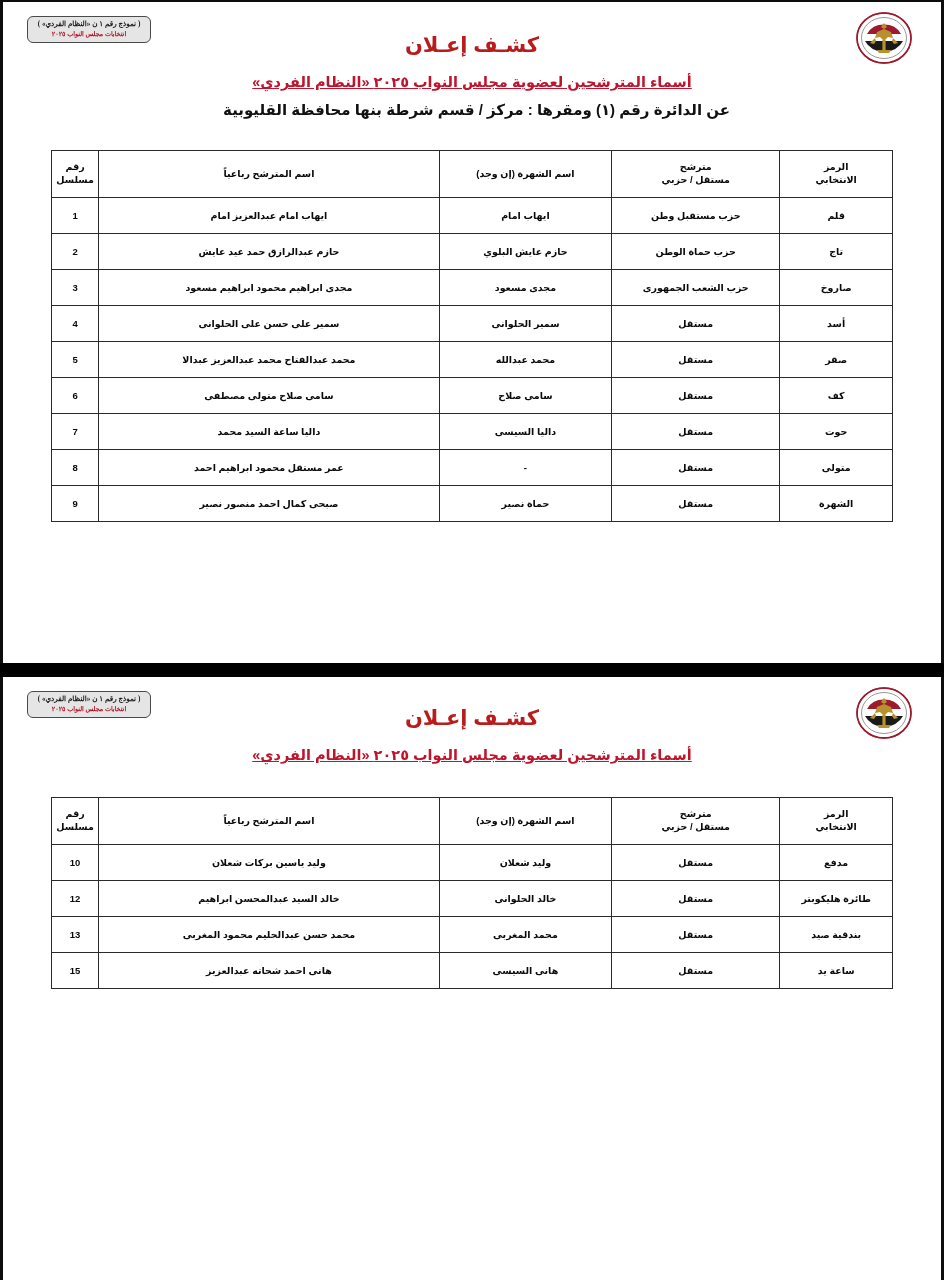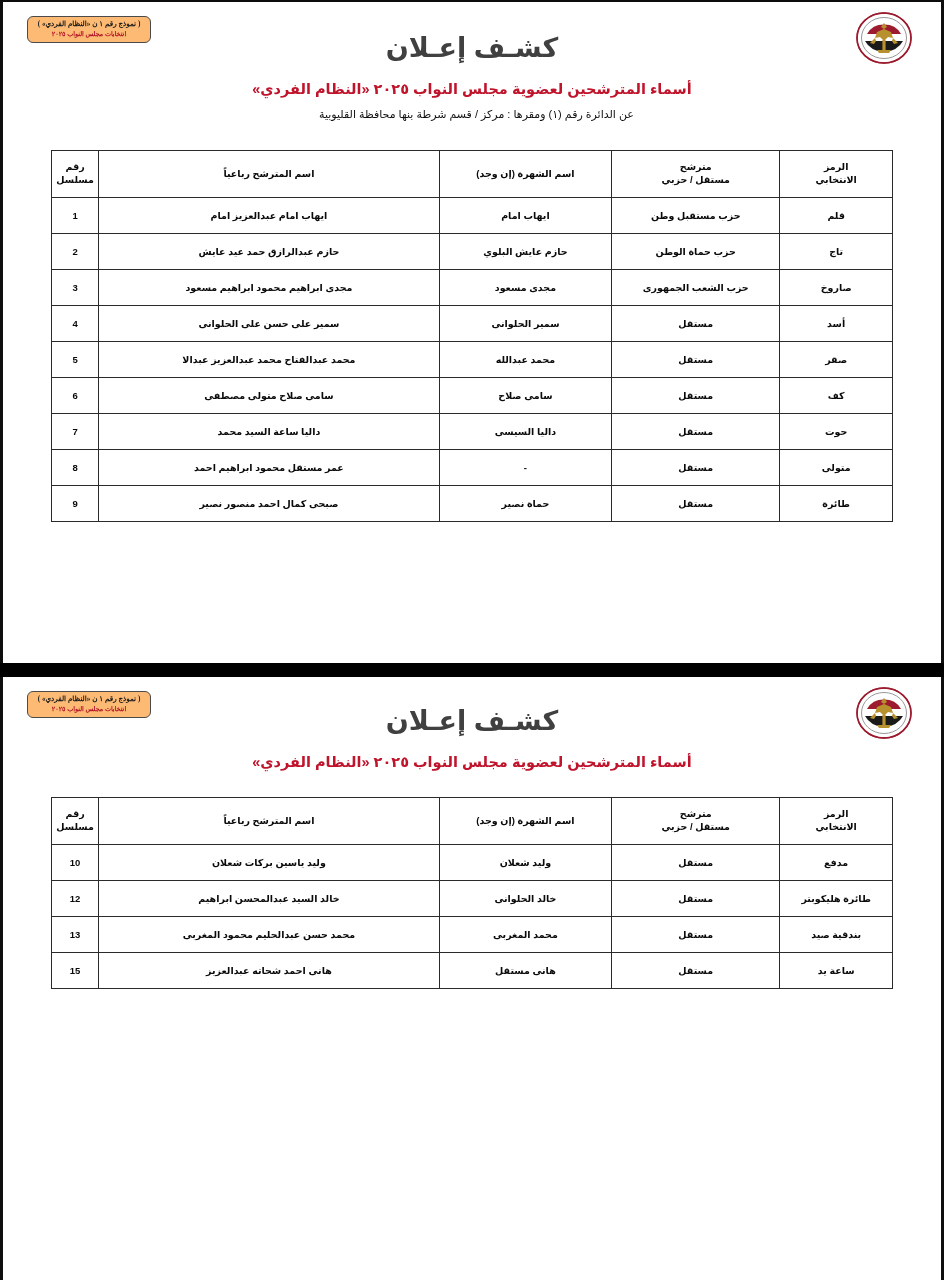--- a/index.html
+++ b/index.html
@@ -39,21 +39,21 @@
     position: absolute;
     top: 14px;
     right: auto;
     left: 24px;
     width: 124px;
     border: 1px solid #4a4a4a;
     border-radius: 6px;
     padding: 3px 5px 4px 5px;
     box-sizing: border-box;
     text-align: center;
-    background: #fdba74;
+    background: #e5e5e5;
     line-height: 1.25;
   }
   .form-badge .bl1 {
     font-size: 7.2px;
     color: #1a1a1a;
     font-weight: bold;
     letter-spacing: -0.1px;
     white-space: nowrap;
   }
   .form-badge .bl2 {
@@ -79,38 +79,39 @@
   .titles {
     position: absolute;
     left: 0;
     right: 0;
     text-align: center;
   }
   .page-one .titles { top: 30px; }
   .page-two .titles { top: 28px; }
 
   .doc-title {
-    font-size: 27px;
-    font-weight: bold;
-    color: #404040;
+    font-size: 21px;
+    font-weight: bold;
+    color: #b91c1c;
     letter-spacing: 1px;
     font-family: "Liberation Sans", "DejaVu Sans", sans-serif;
     line-height: 1.2;
   }
   .doc-subtitle {
     font-size: 14.5px;
     font-weight: bold;
     color: #c0132c;
     margin-top: 16px;
     font-family: "Liberation Sans", "DejaVu Sans", sans-serif;
     line-height: 1.3;
+    text-decoration: underline;
   }
   .doc-district {
-    font-size: 11px;
-    font-weight: normal;
+    font-size: 15px;
+    font-weight: bold;
     color: #111111;
     margin-top: 9px;
     font-family: "Liberation Sans", "DejaVu Sans", sans-serif;
     letter-spacing: 0.2px;
     margin-left: 9px;
   }
 
   
   .table-wrap {
     position: absolute;
@@ -281,21 +282,21 @@
                 <td class="col-serial">7</td>
               </tr>
               <tr>
                 <td>متولى</td>
                 <td>مستقل</td>
                 <td>-</td>
                 <td>عمر مستقل محمود ابراهيم احمد</td>
                 <td class="col-serial">8</td>
               </tr>
               <tr>
-                <td>طائرة</td>
+                <td>الشهرة</td>
                 <td>مستقل</td>
                 <td>حماة نصير</td>
                 <td>صبحى كمال احمد منصور نصير</td>
                 <td class="col-serial">9</td>
               </tr>
             </tbody>
         </table>
       </div>
 
     </div>
@@ -380,21 +381,21 @@
               <tr>
                 <td>بندقية صيد</td>
                 <td>مستقل</td>
                 <td>محمد المغربى</td>
                 <td>محمد حسن عبدالحليم محمود المغربى</td>
                 <td class="col-serial">13</td>
               </tr>
               <tr>
                 <td>ساعة يد</td>
                 <td>مستقل</td>
-                <td>هانى مستقل</td>
+                <td>هانى السيسى</td>
                 <td>هانى احمد شحاته عبدالعزيز</td>
                 <td class="col-serial">15</td>
               </tr>
             </tbody>
         </table>
       </div>
 
     </div>
   </section>
 

